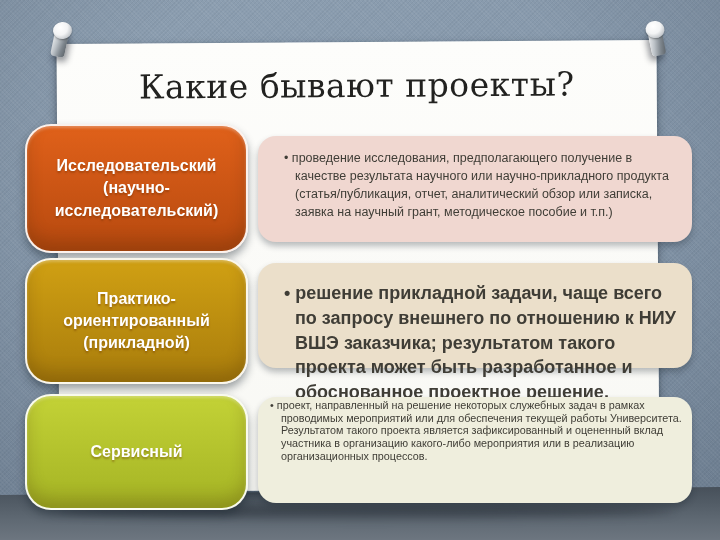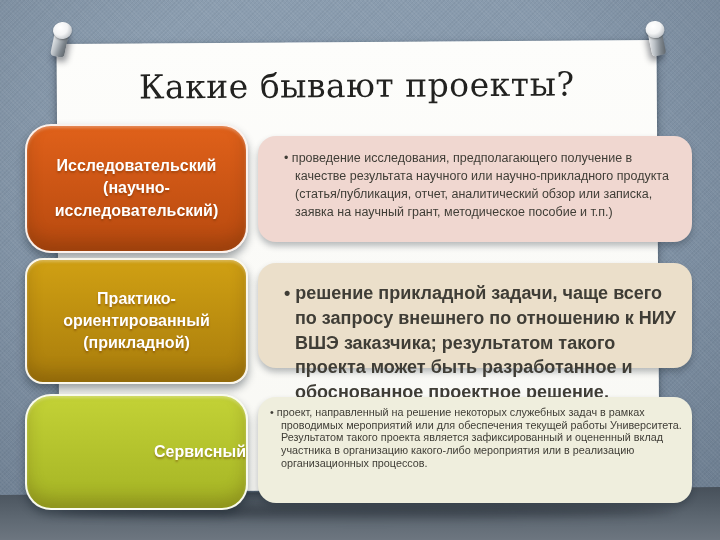--- a/index.html
+++ b/index.html
@@ -60,36 +60,36 @@
   }
   
   .panel{
     position:absolute;left:258px;width:434px;z-index:10;
     border-radius:18px;box-sizing:border-box;
     box-shadow:0 4px 6px rgba(25,35,45,.30);
     color:#3f3d36;
   }
   .panel[data-row="0"]{top:136px;height:106px;padding:13px 18px 0 26px;font-size:12.5px;line-height:1.44;}
   .panel[data-row="1"]{top:263px;height:105px;padding:18px 14px 0 26px;font-size:18px;line-height:1.38;font-weight:bold;}
-  .panel[data-row="2"]{top:397px;height:106px;padding:9px 8px 0 12px;font-size:10.8px;line-height:1.18;}
+  .panel[data-row="2"]{top:397px;height:106px;padding:2px 8px 0 12px;font-size:10.8px;line-height:1.18;}
   .panel ul{margin:0;padding:0;list-style:none;}
   .panel li{padding-left:11px;text-indent:-11px;margin:0 0 1px 0;}
   .panel li::before{content:"• ";}
   .panel li.warning{font-weight:bold;margin-top:3px;line-height:1.25;}
   
   .block{
     position:absolute;left:25px;width:223px;z-index:20;
     border-radius:26px;box-sizing:border-box;
     border:2px solid rgba(255,255,255,.92);
     display:flex;align-items:center;justify-content:center;
     box-shadow:inset 0 2px 3px rgba(255,255,255,.28),inset 0 -10px 16px rgba(60,30,0,.22),0 5px 8px rgba(25,35,45,.42);
   }
   .block[data-row="0"]{top:124px;height:129px;}
   .block[data-row="1"]{top:258px;height:126px;}
-  .block[data-row="2"]{top:394px;height:116px;justify-content:flex-end;}
+  .block[data-row="2"]{top:394px;height:116px;}
   .block-label{
     white-space:pre-line;text-align:center;color:#ffffff;
     font-weight:bold;font-size:16px;line-height:1.38;
     text-shadow:0 2px 2px rgba(100,45,0,.40);
   }
 </style>
 </head>
 <body>
 
 <div class="texture"></div>
@@ -119,21 +119,21 @@
   <div class="block-label" style="color: rgb(255, 255, 255);">Исследовательский
 (научно-
 исследовательский)</div>
 </div>
 
 <div class="panel" data-row="1" style="background: rgb(235, 223, 202); color: rgb(63, 61, 54);">
   <ul>
     <li>решение прикладной задачи, чаще всего по запросу внешнего по отношению к НИУ ВШЭ заказчика; результатом такого проекта может быть разработанное и обоснованное проектное решение, бизнес-план или бизнес-кейс, изготовленный по заказу продукт и т.п.</li>
   </ul>
 </div>
-<div class="block" data-row="1" style="background: linear-gradient(rgb(208, 160, 19) 0%, rgb(168, 124, 12) 100%); border-radius: 18px;">
+<div class="block" data-row="1" style="background: linear-gradient(rgb(208, 160, 19) 0%, rgb(168, 124, 12) 100%);">
   <div class="block-label" style="color: rgb(255, 255, 255);">Практико-
 ориентированный
 (прикладной)</div>
 </div>
 
 <div class="panel" data-row="2" style="background: rgb(239, 238, 221); color: rgb(63, 61, 54);">
   <ul>
     <li>проект, направленный на решение некоторых служебных задач в рамках проводимых мероприятий или для обеспечения текущей работы Университета. Результатом такого проекта является зафиксированный и оцененный вклад участника в организацию какого-либо мероприятия или в реализацию организационных процессов.</li>
   </ul>
 </div>

